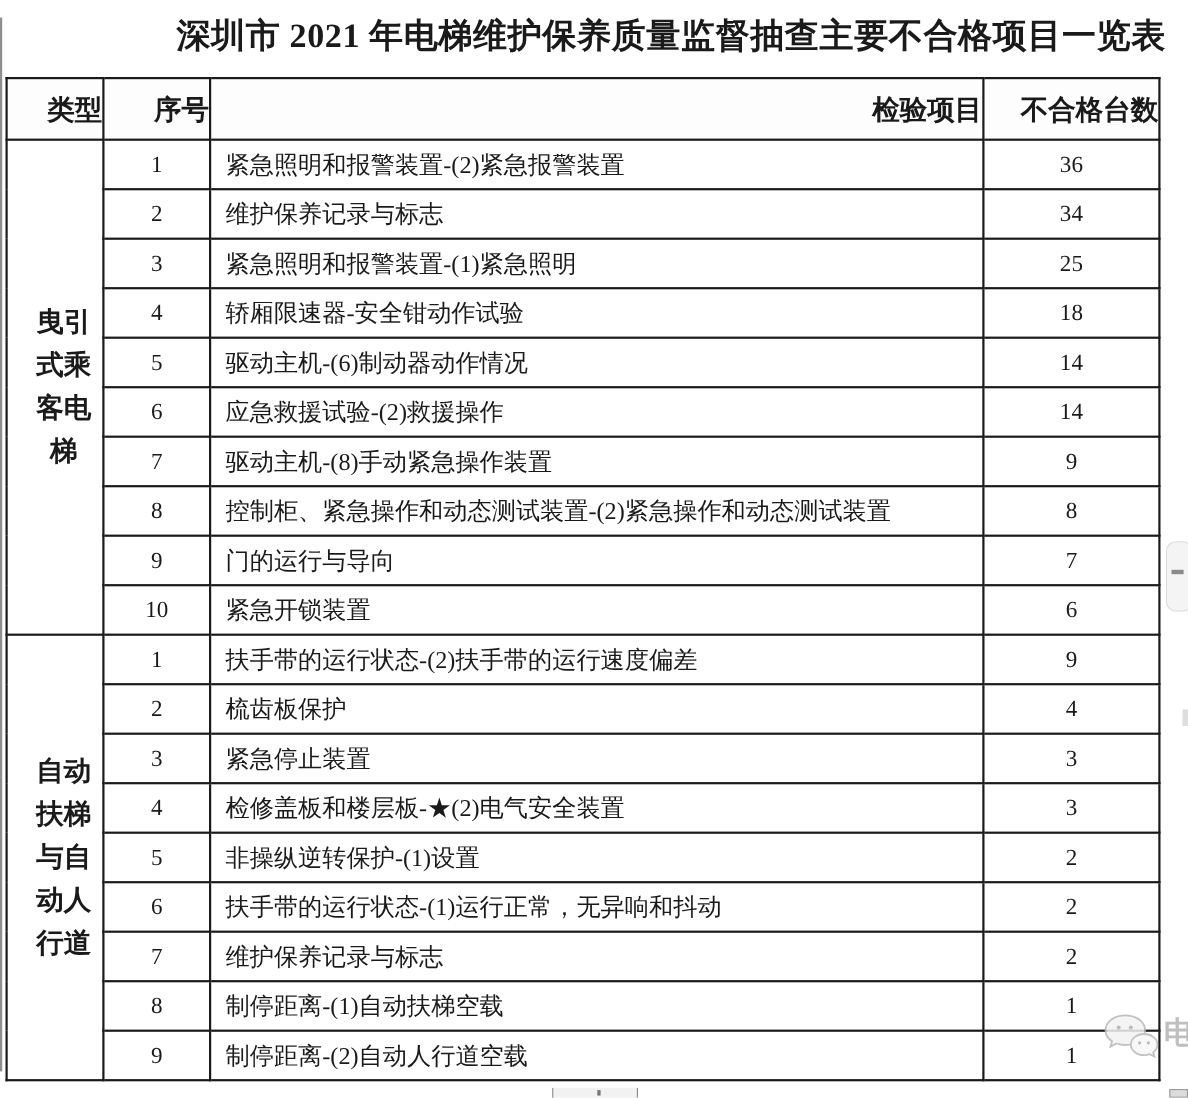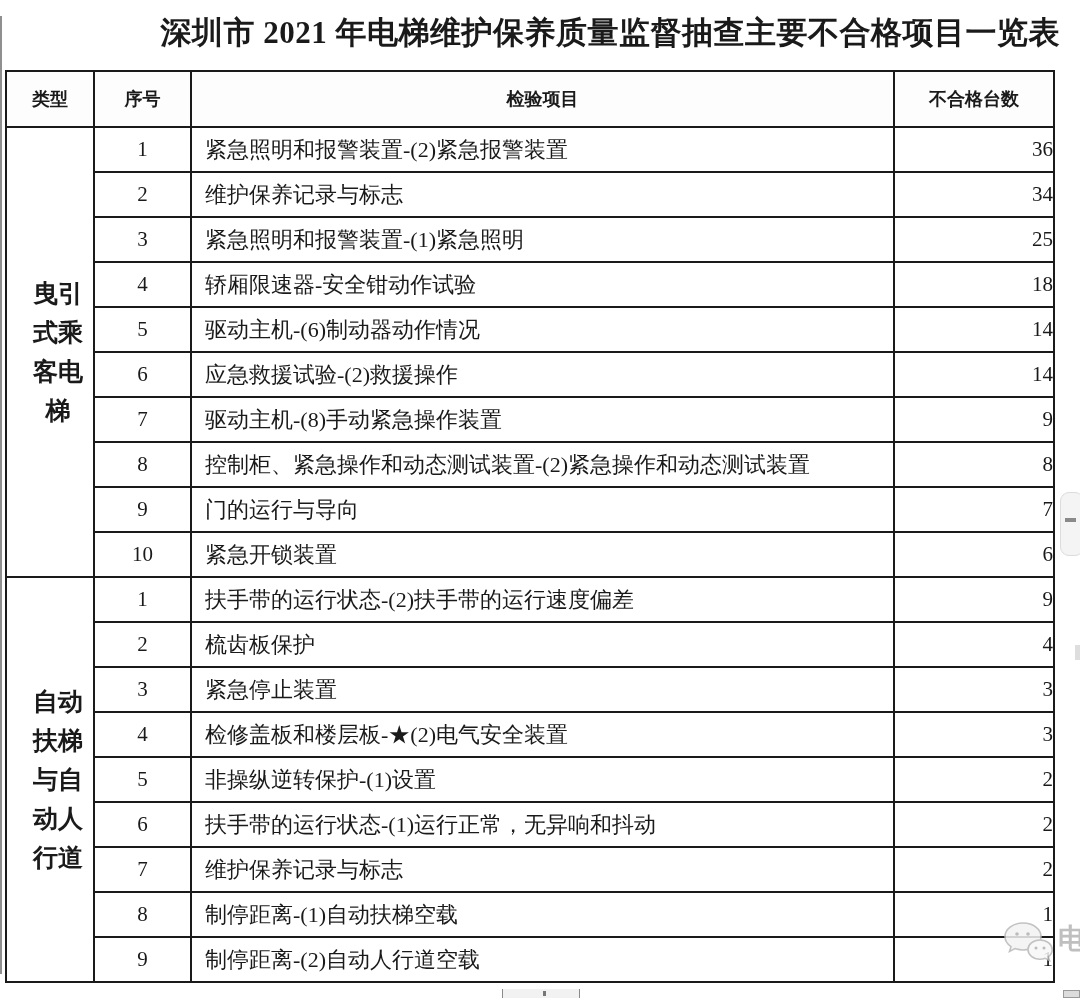--- a/index.html
+++ b/index.html
@@ -30,23 +30,23 @@
     width: 1048px;
     border-collapse: collapse;
     table-layout: fixed;
   }
   .main-table th, .main-table td {
     border: 2px solid #1a1a1a;
     overflow: hidden;
   }
   .main-table thead th {
     height: 56px;
-    font-size: 18px;
-    font-weight: bold;
-    text-align: center;
+    font-size: 25px;
+    font-weight: bold;
+    text-align: right;
     background: #fdfdfd;
   }
   .main-table tbody tr { height: 45px; }
   td.type-cell {
     text-align: center;
     vertical-align: middle;
     font-weight: bold;
     font-size: 25px;
     line-height: 39px;
     padding-left: 16px;
@@ -55,21 +55,21 @@
     text-align: center;
     font-size: 21px;
   }
   td.item-cell {
     font-size: 22px;
     padding-left: 13px;
     text-align: left;
     white-space: nowrap;
   }
   td.count-cell {
-    text-align: right;
+    text-align: center;
     font-size: 21px;
   }
   .watermark {
     position: absolute; left: 1002px; top: 920px;
     display: flex; align-items: flex-start;
     gap: 4px;
     opacity: 0.85;
     pointer-events: none;
   }
   .watermark-text {

